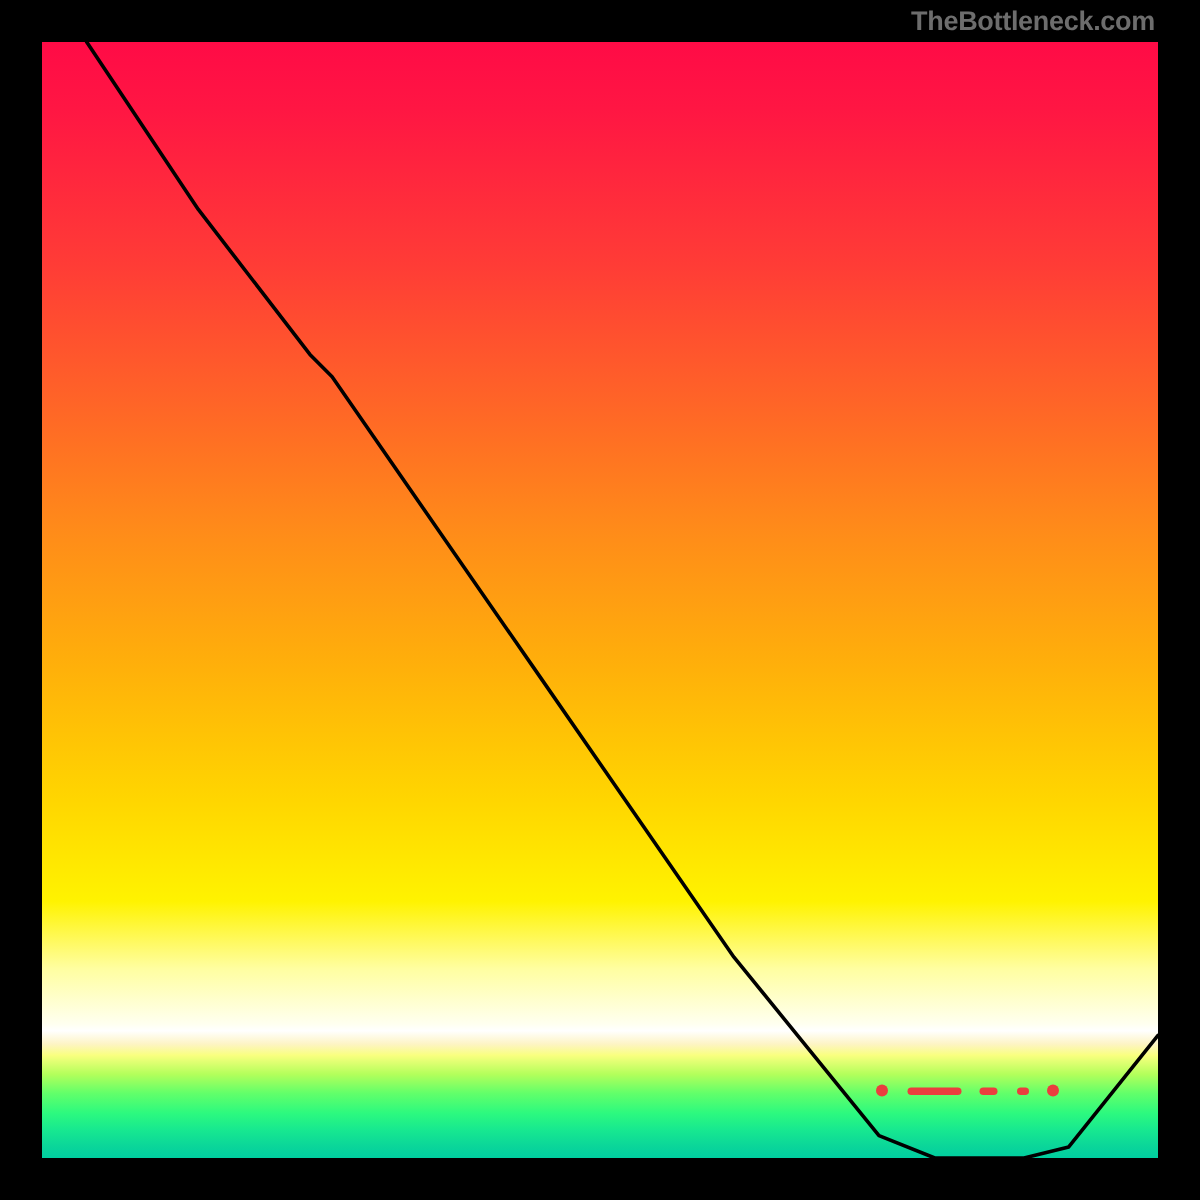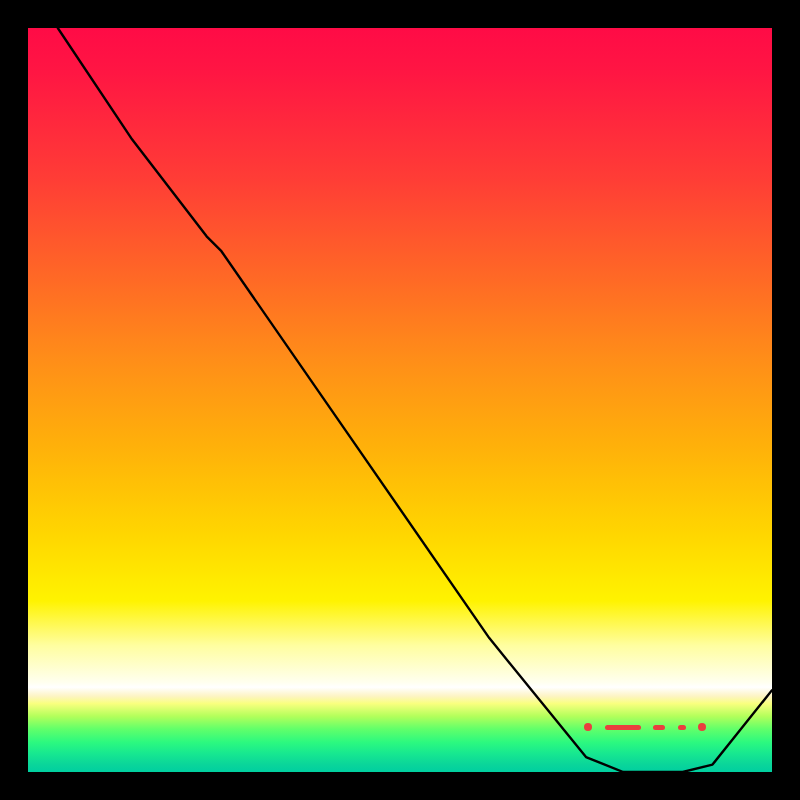--- a/index.html
+++ b/index.html
@@ -97,20 +97,21 @@
     font-weight: 600;
     color: #6d6d6d;
     letter-spacing: -0.2px;
   }
 </style>
 </head>
 <body>
 
 <div class="chart-wrap">
 
+  <div class="attribution">TheBottleneck.com</div>
 
   <div class="plot-area">
 
     <div class="gradient-bg">
       <div class="main-grad"></div>
     </div>
 
     <svg class="line-layer" viewBox="0 0 744 744" preserveAspectRatio="none">
       <path id="bottleneck-path" fill="none" stroke="#000000" stroke-width="2.4" stroke-linejoin="round" stroke-linecap="round" d="M29.8 0.0 L104.2 111.6 L178.6 208.3 L193.4 223.2 L327.4 416.6 L461.3 610.1 L558.0 729.1 L595.2 744.0 L625.0 744.0 L654.7 744.0 L684.5 736.6 L744.0 662.2"></path>
     </svg>

